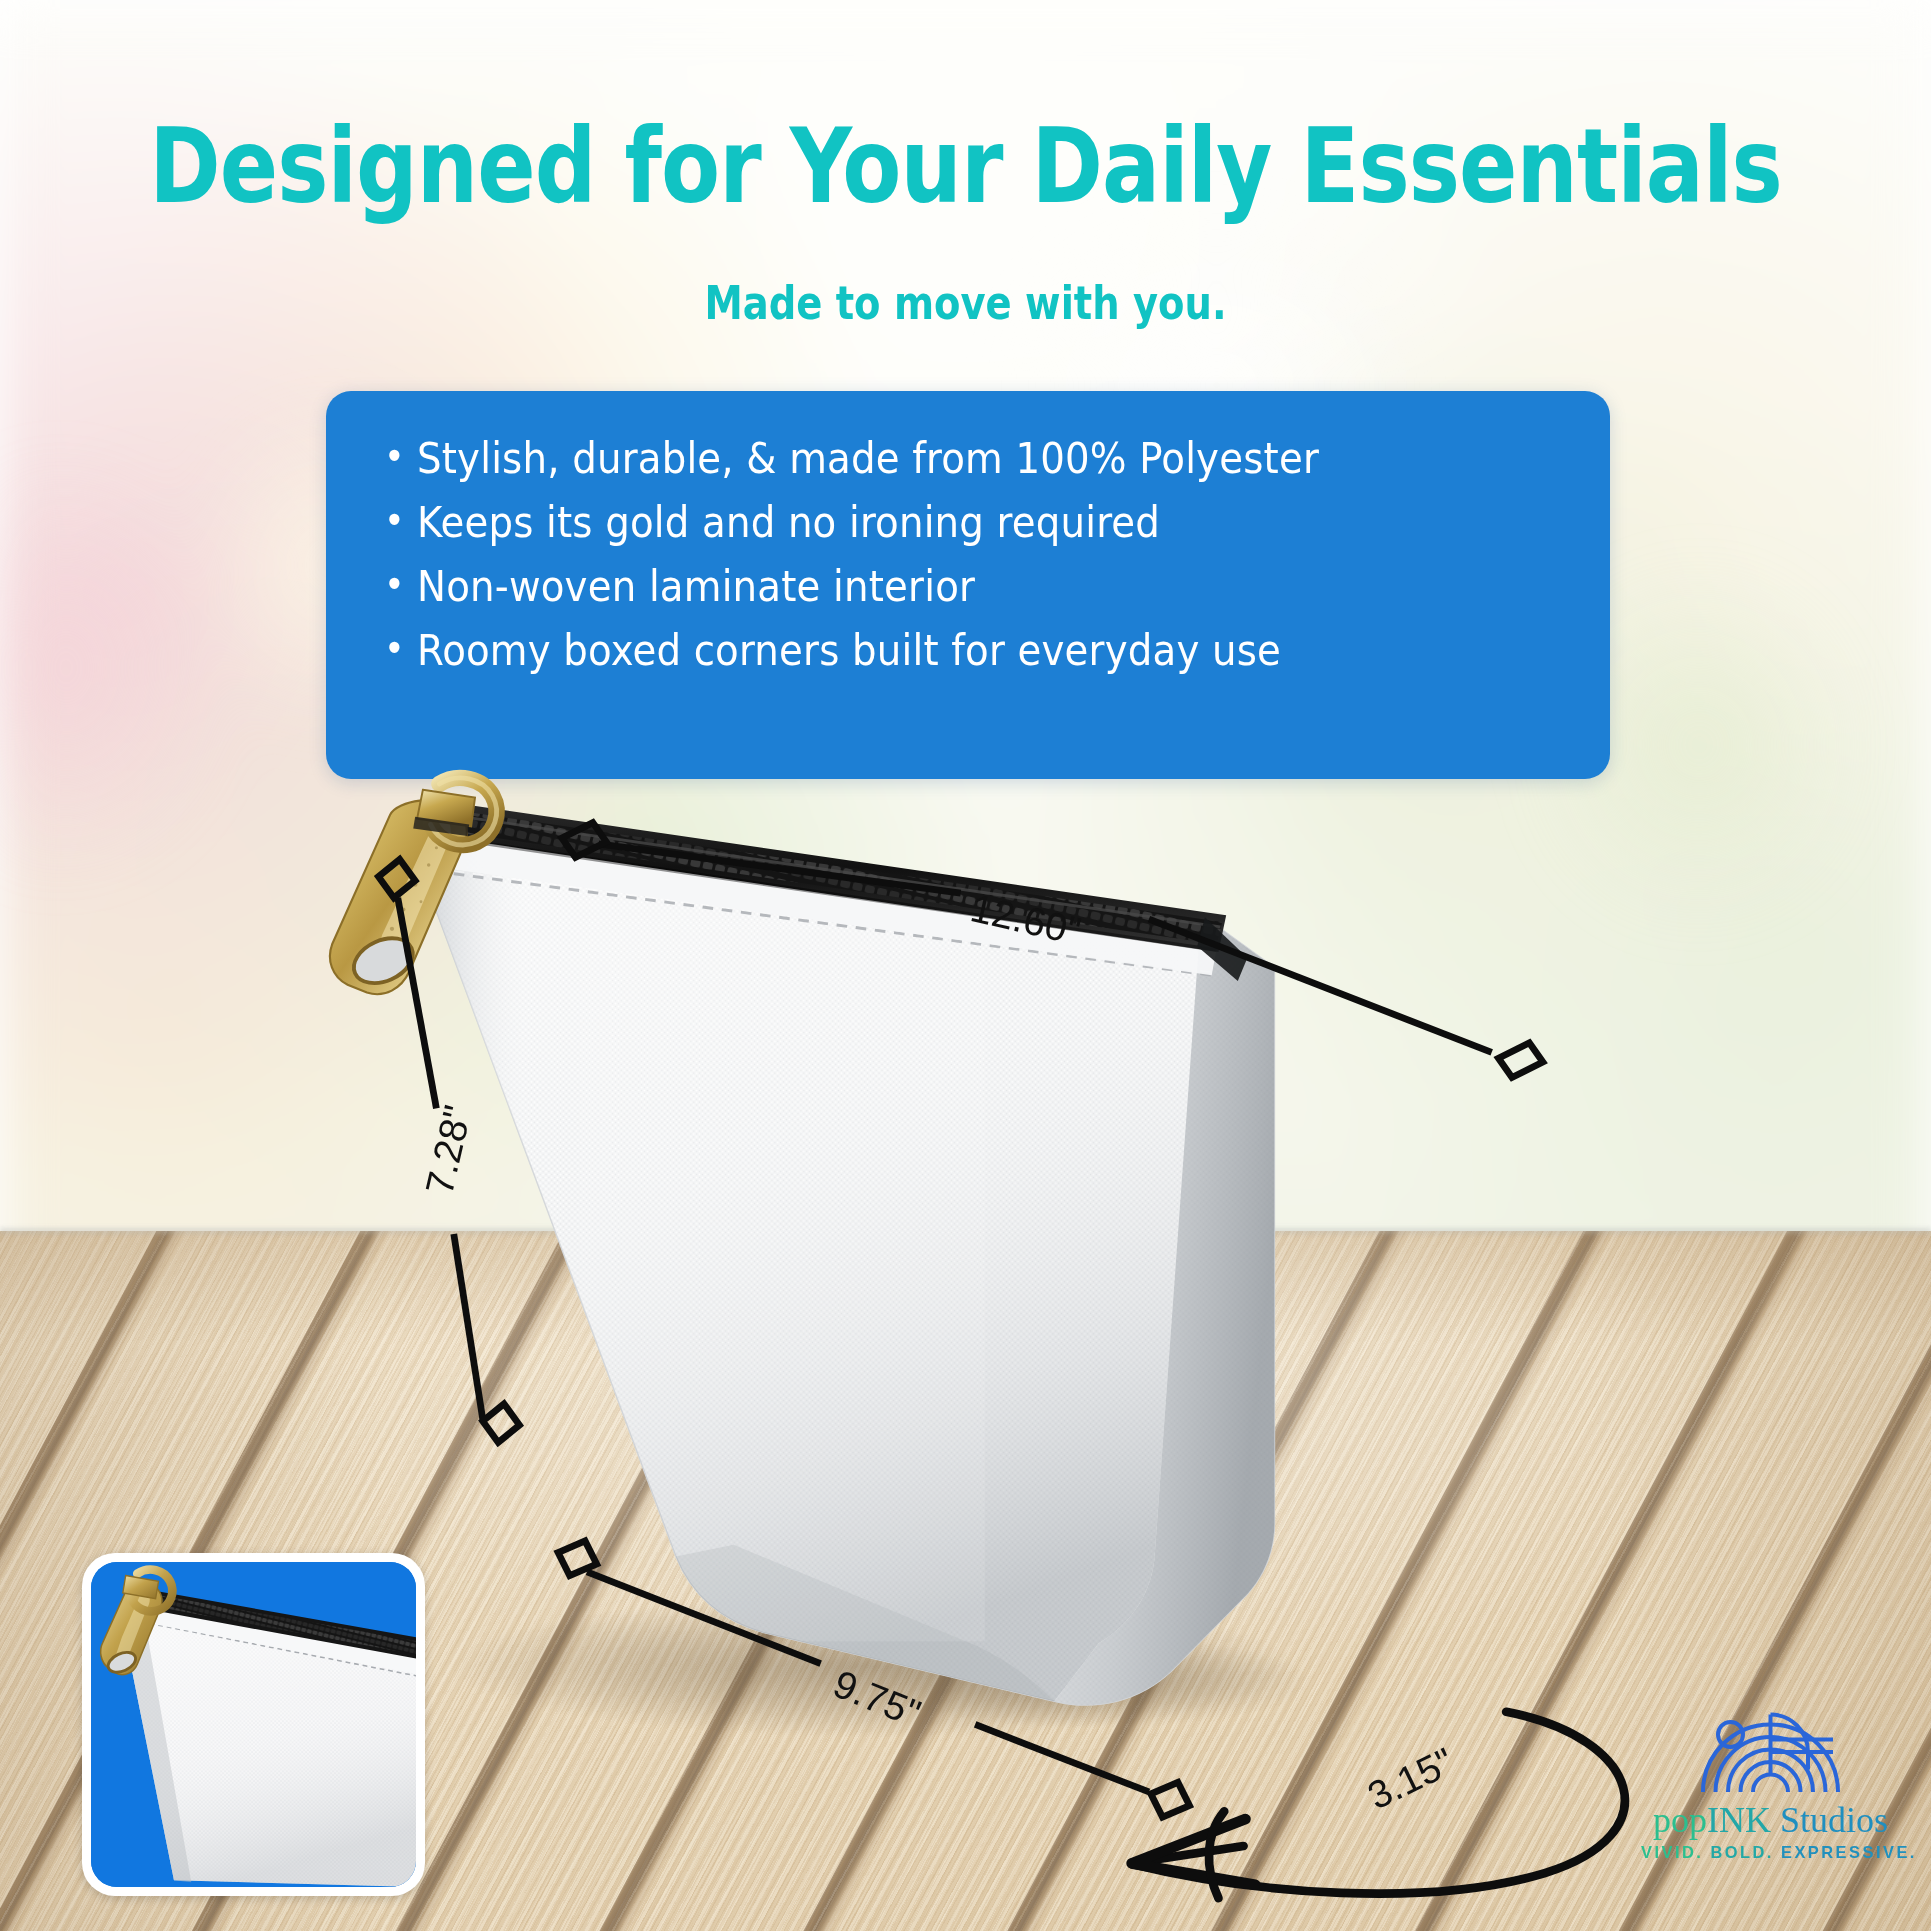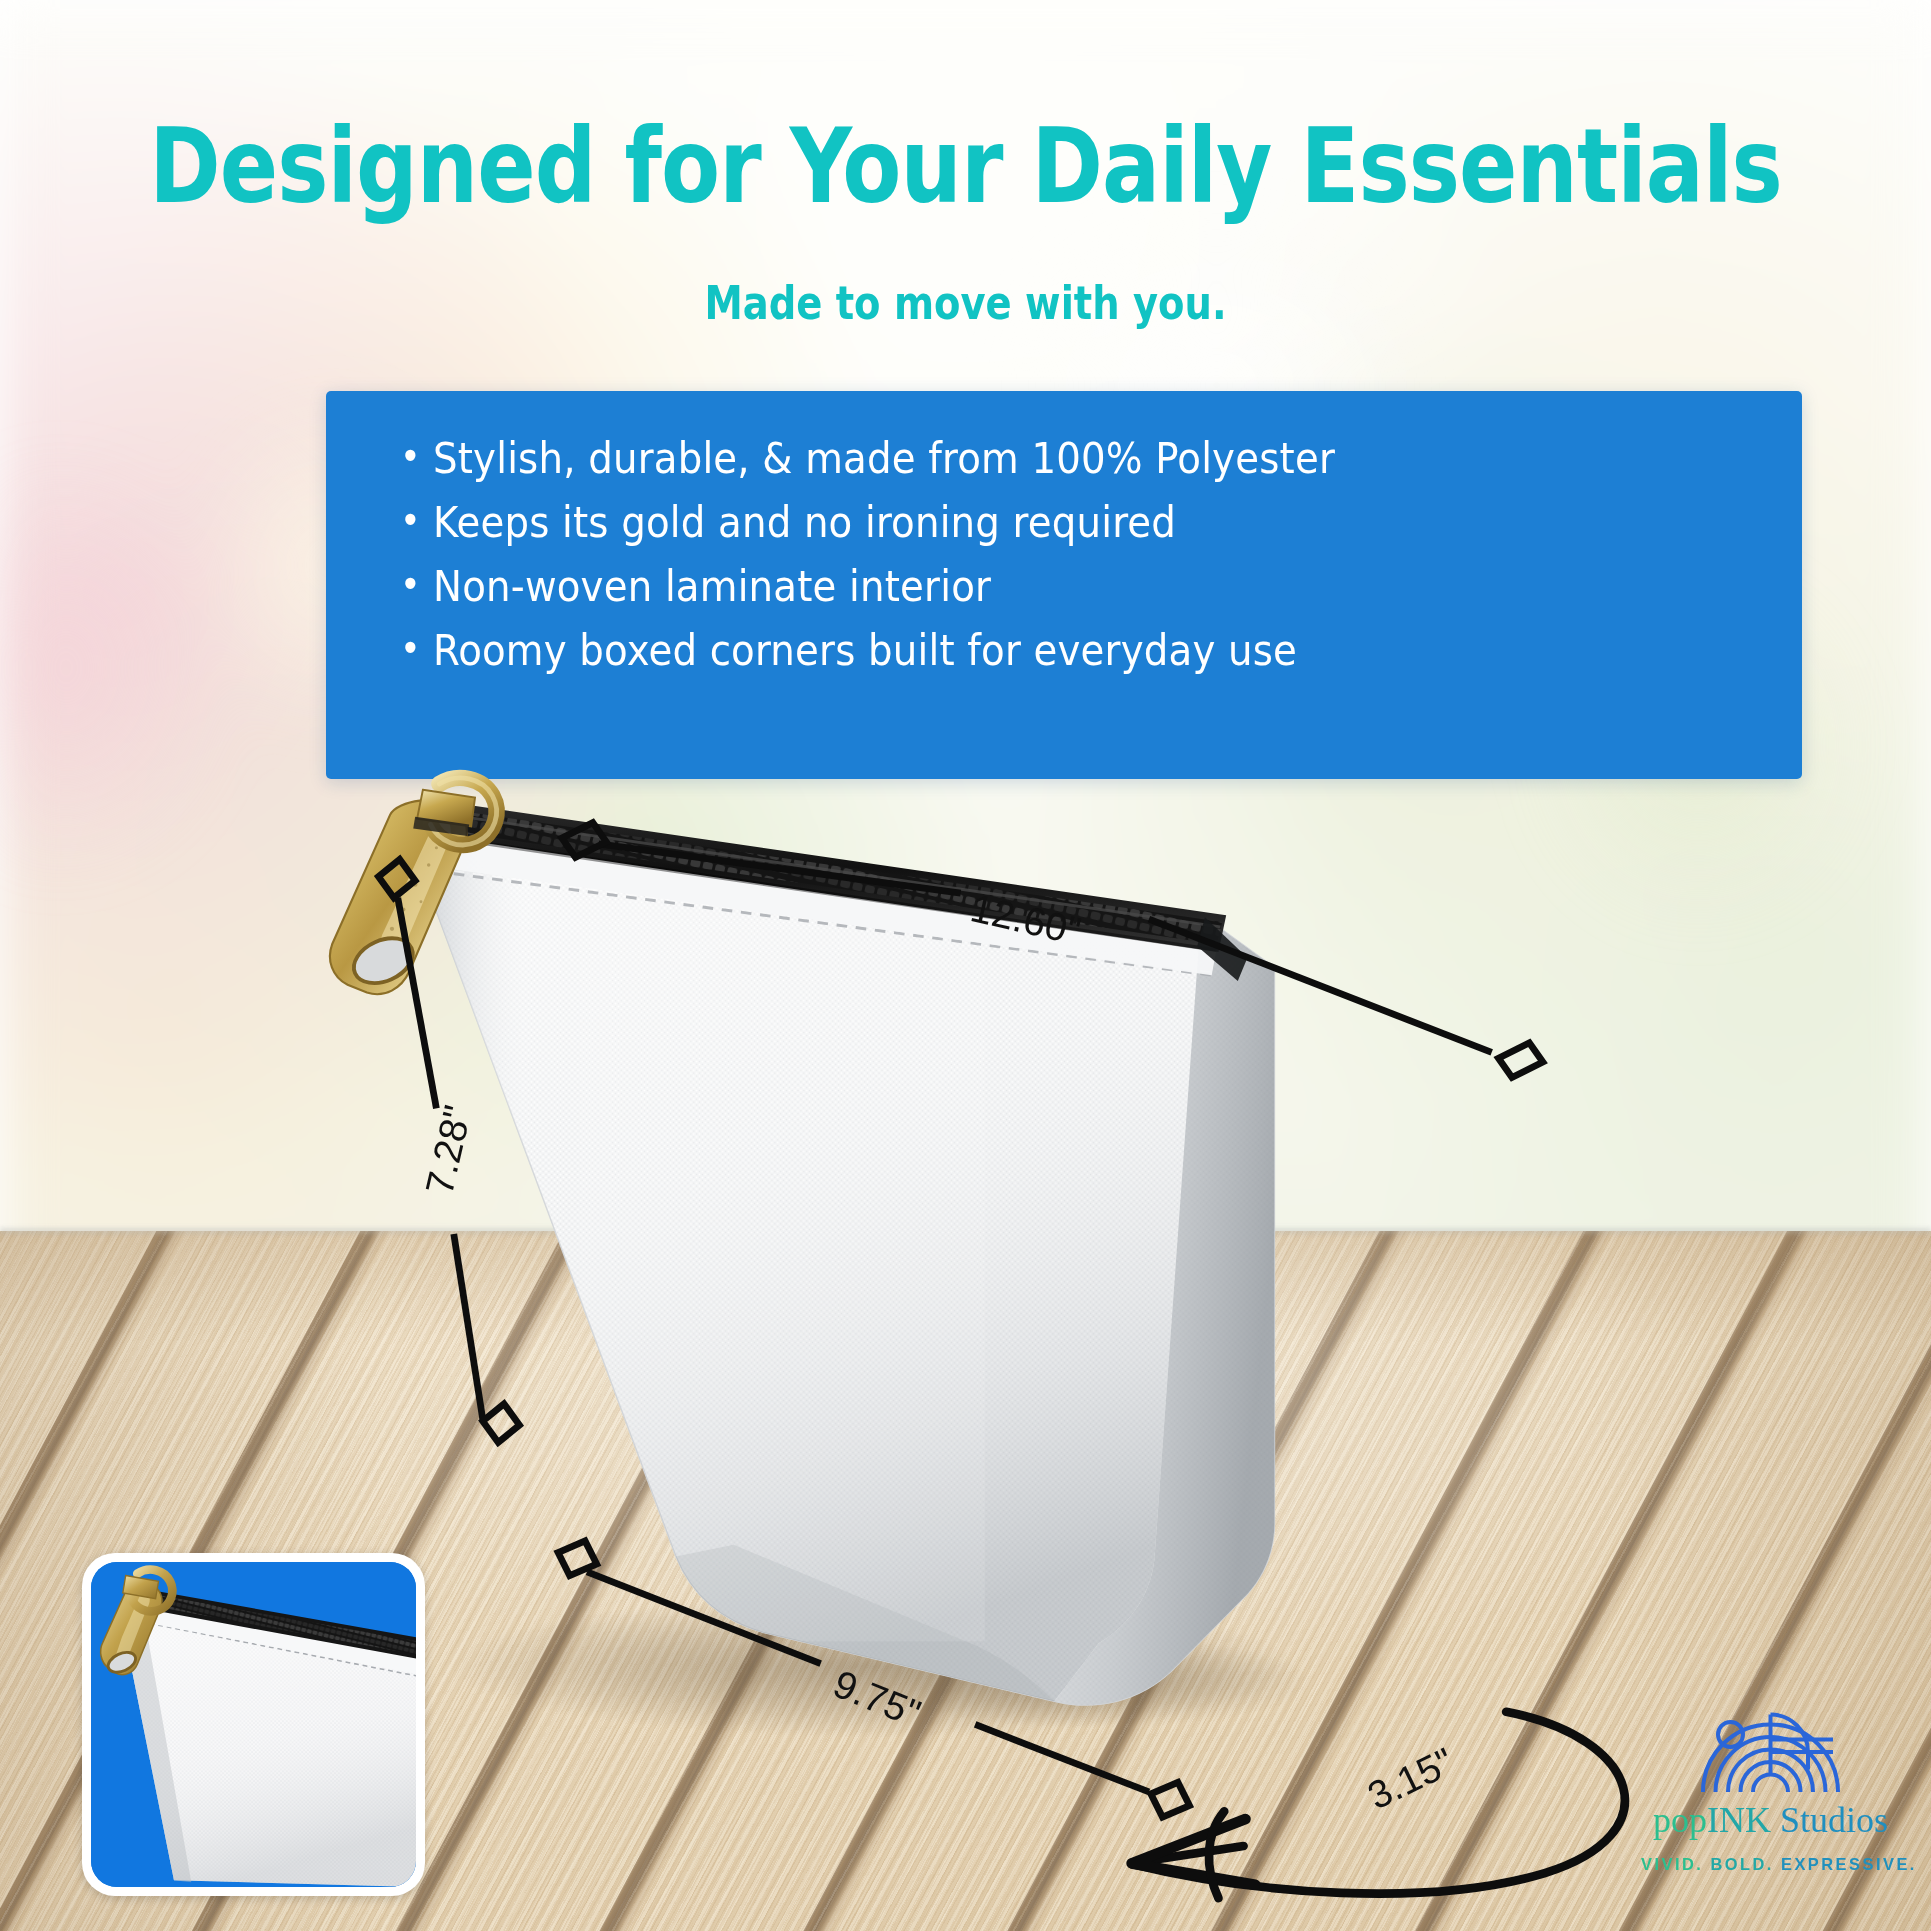--- a/index.html
+++ b/index.html
@@ -98,24 +98,24 @@
     position:absolute;left:0;top:280px;width:1931px;text-align:center;
     font-family:"Liberation Sans Narrow","DejaVu Sans Condensed","Liberation Sans",sans-serif;
     font-weight:700;font-size:46px;line-height:1;
     color:#11c3c3;letter-spacing:0px;
     transform:scaleX(.93);transform-origin:50% 50%;
     white-space:nowrap;
   }
 
   
   .feature-box{
-    position:absolute;left:326px;top:391px;width:1476px;height:388px;
-    background:#1d7fd4;border-radius:5px;
+    position:absolute;left:326px;top:391px;width:1284px;height:388px;
+    background:#1d7fd4;border-radius:25px;
     box-shadow:0 3.9px 17.4px rgba(30,80,140,.18);
-    padding:35px 0 35px 16px;box-sizing:border-box;
+    padding:35px 0 35px 0;box-sizing:border-box;
   }
   .feature-list{list-style:none;margin:0;padding:0 0 0 58px;}
   .feature-list li{
     position:relative;
     color:#ffffff;
     font-family:"Liberation Sans Narrow","DejaVu Sans Condensed","Liberation Sans",sans-serif;
     font-size:43px;line-height:64px;
     font-weight:400;
     letter-spacing:0.2px;
     padding-left:33px;
@@ -149,21 +149,21 @@
     font-family:"Liberation Serif","DejaVu Serif",serif;
     font-size:36px;line-height:42px;font-weight:400;
     margin-top:1.9px;white-space:nowrap;
   }
   .logo-name .p1{color:#2bbf8f;}
   .logo-name .p2{color:#23a7a8;}
   .logo-name .p3{color:#1f8fc0;}
   .logo-tagline{
     font-family:"Liberation Sans",sans-serif;
     font-size:16.4px;letter-spacing:2.5px;font-weight:700;
-    margin-top:14px;white-space:nowrap;text-align:right;
+    margin-top:2px;white-space:nowrap;text-align:right;
   }
   .logo-tagline .t1{color:#2bbf8f;}
   .logo-tagline .t2{color:#23a8a6;}
   .logo-tagline .t3{color:#2190bd;}
 
   
   .dim{
     position:absolute;
     font-family:"Liberation Sans",sans-serif;
     font-weight:300;color:#111111;white-space:nowrap;

